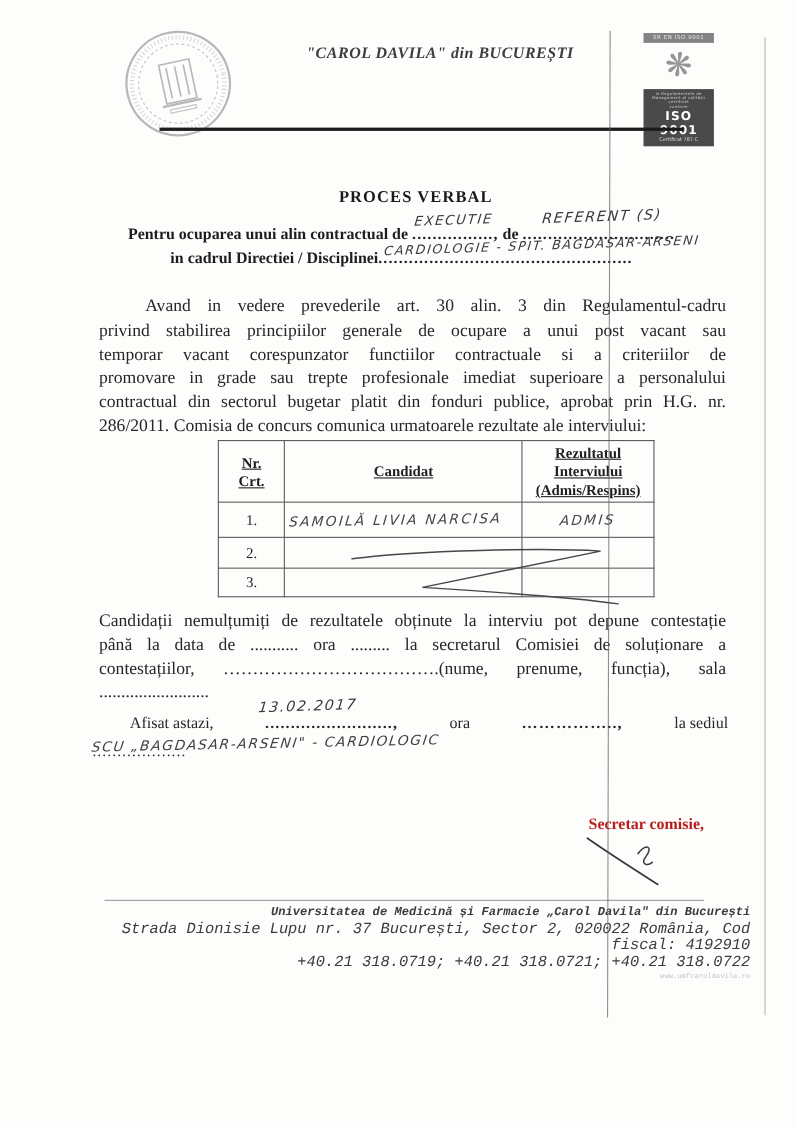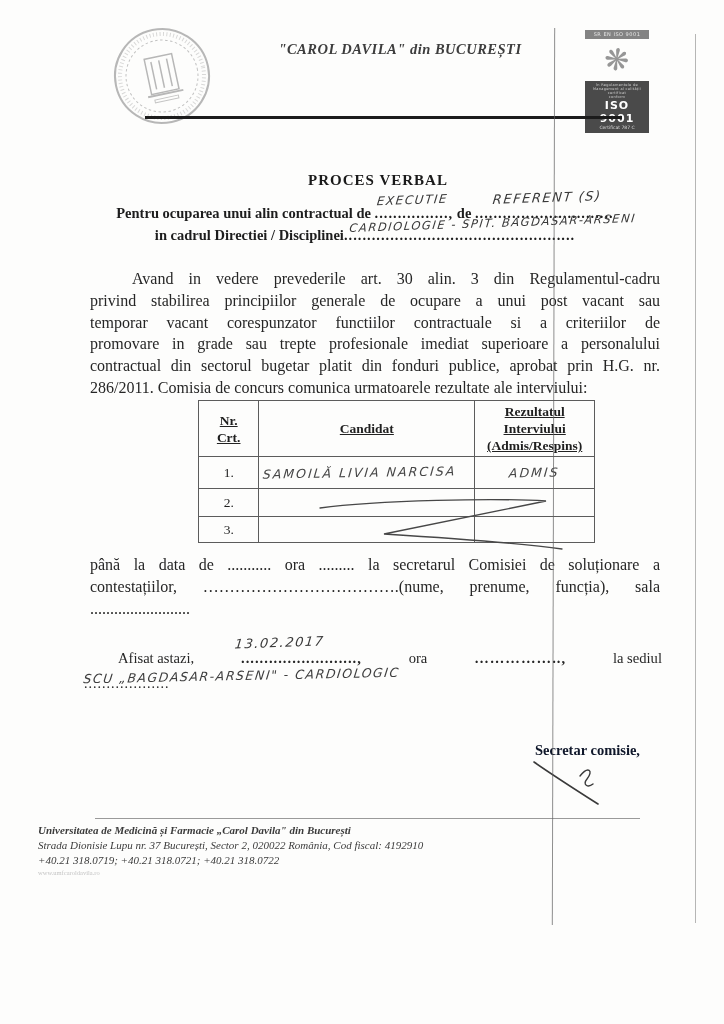--- a/index.html
+++ b/index.html
@@ -51,28 +51,28 @@
     letter-spacing:2px;font-size:12.5px;transform:skewX(-6deg) rotate(-1deg);display:inline-block;}
   .strike{position:absolute;left:198px;top:400px;pointer-events:none;}
   
   .posted{position:absolute;left:118px;top:650px;width:544px;display:flex;
     justify-content:space-between;font-size:14.6px;color:#262626;}
   .hand-date{position:absolute;left:-6px;top:-15px;font-size:13px;}
   .hand-loc{position:absolute;left:84px;top:668px;font-size:12.5px;
     font-family:"DejaVu Sans",sans-serif;font-style:italic;color:#3f3f3f;
     letter-spacing:1.5px;transform:skewX(-8deg) rotate(-1.2deg);white-space:nowrap;}
   .loc-dots{position:absolute;left:84px;top:676px;font-size:14px;letter-spacing:1px;color:#262626;}
-  .sig-label{position:absolute;right:84px;top:742px;font-weight:bold;font-size:14.5px;color:#0f172a;}
+  .sig-label{position:absolute;right:84px;top:742px;font-weight:bold;font-size:14.5px;color:#b91c1c;}
   .sig{position:absolute;left:510px;top:752px;}
   
   .frule{position:absolute;left:95px;top:818px;width:545px;height:1px;background:#9a9a9a;}
-  .footer{position:absolute;left:38px;top:823px;width:620px;text-align:left;
-    font-family:Liberation Serif, serif;font-style:italic;color:#3b3b3b;}
+  .footer{position:absolute;left:62px;top:823px;width:620px;text-align:right;
+    font-family:Liberation Mono, monospace;font-style:italic;color:#3b3b3b;}
   .footer .f1{font-size:11px;font-weight:bold;line-height:15px;}
-  .footer .f2,.footer .f3{font-size:11px;line-height:15px;}
+  .footer .f2,.footer .f3{font-size:14px;line-height:15px;}
   .footer .f4{font-size:6.5px;color:#c4c4c4;line-height:10px;font-style:normal;}
   
   .fold{position:absolute;width:1px;background:#5f5f5f;}
   .fold.f-mid{left:553px;top:28px;height:897px;opacity:.7;transform:rotate(.15deg);}
   .fold.f-edge{left:695px;top:34px;height:889px;opacity:.45;}
 </style>
 </head>
 <body>
 
 <div class="page">
@@ -159,20 +159,21 @@
       <td></td>
     </tr>
   </tbody>
     </table>
 
   <svg class="strike" width="397" height="160">
     <path d="M 122 108 C 180 100 300 98 348 101 L 186 134 C 250 138 330 144 364 149" fill="none" stroke="#474747" stroke-width="1.3" stroke-linecap="round"></path>
   </svg>
 
   <div class="para" style="top:554px;">
+      <div class="jline">Candidații nemulțumiți de rezultatele obținute la interviu pot depune contestație</div>
       <div class="jline">până la data de ........... ora ......... la secretarul Comisiei de soluționare a</div>
       <div class="jline">contestațiilor, ……………………………….(nume, prenume, funcția), sala</div>
       <div class="jline last">.........................</div>
     </div>
 
   <div class="posted">
     <span>Afisat astazi,</span>
     <span class="blank"><span class="dots">.........................,</span><span class="hand over hand-date">13.02.2017</span></span>
     <span>ora</span>
     <span class="dots">……………..,</span>

